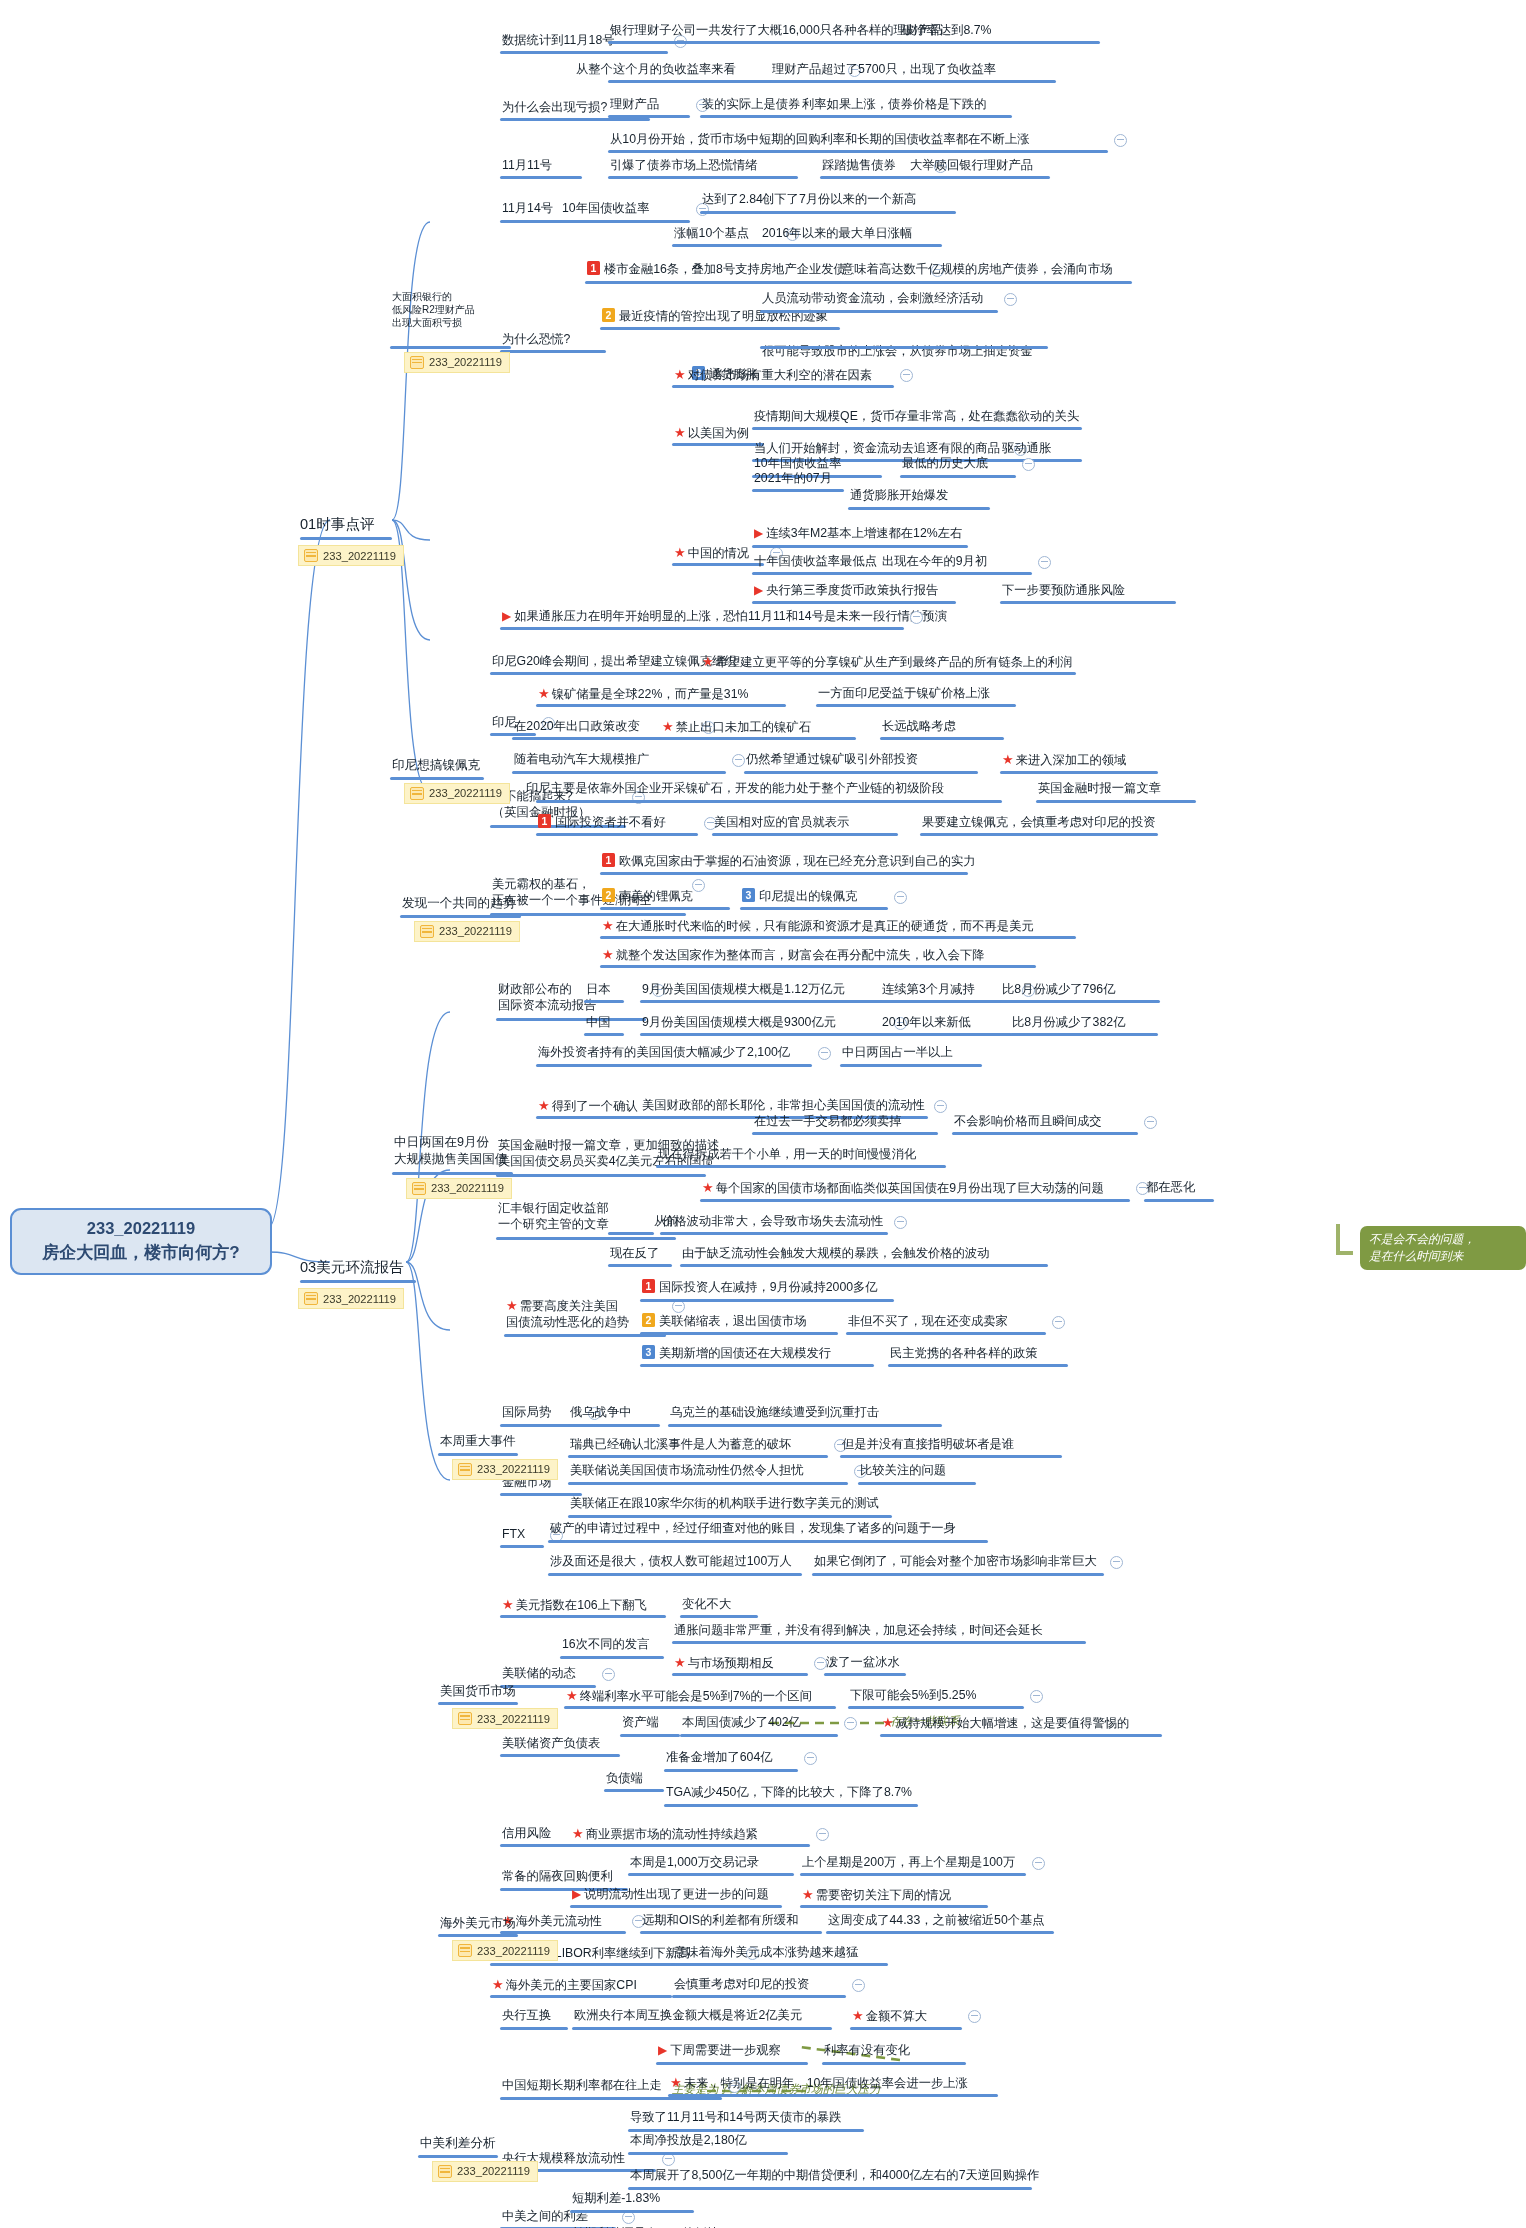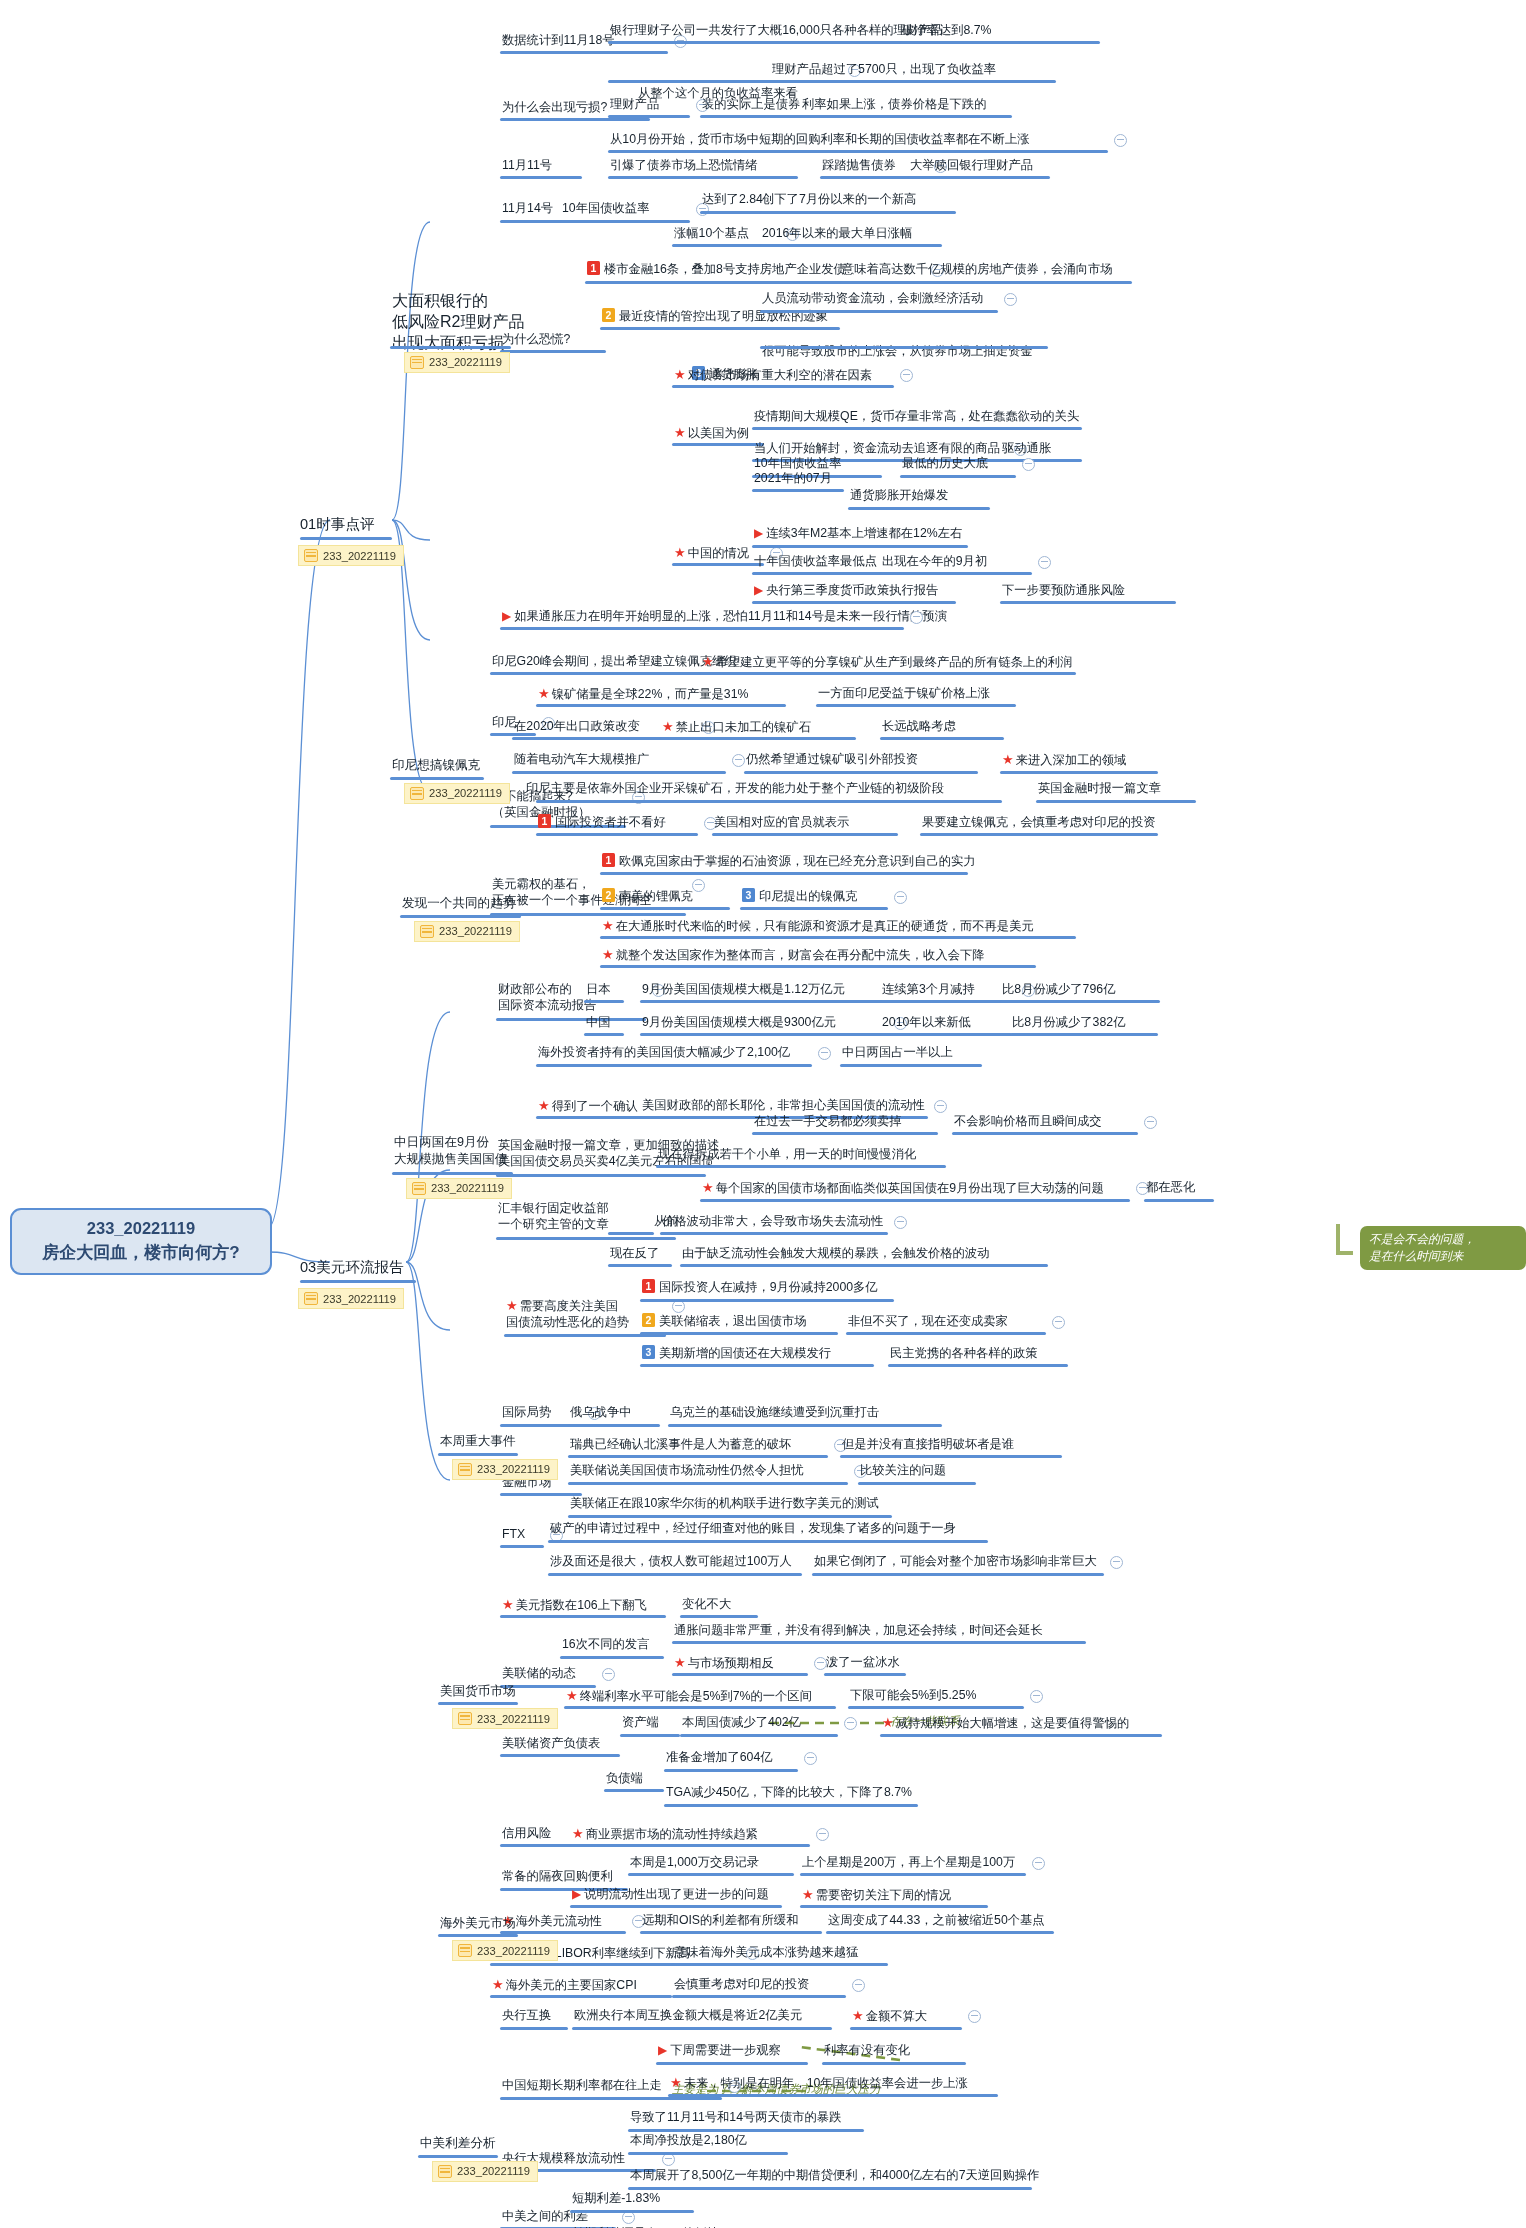--- a/index.html
+++ b/index.html
@@ -108,21 +108,21 @@
     <div class="ul" style="left: 500px; top: 51.411px; width: 168px;"></div>
     <div class="tog" style="left: 674px; top: 34.911px;"></div>
     <div class="node" style="left: 608px; top: 21.7575px;">
       <span class="txt"><span>银行理财子公司一共发行了大概16,000只各种各样的理财产品</span></span>
     </div>
     <div class="ul" style="left: 608px; top: 41.2575px; width: 492px;"></div>
     <div class="node" style="left: 900px; top: 21.7575px;">
       <span class="txt"><span>破净率达到8.7%</span></span>
     </div>
     <div class="ul" style="left: 900px; top: 41.2575px; width: 120px;"></div>
-    <div class="node" style="left: 636px; top: 60.921px; margin-top: 24px;">
+    <div class="node" style="left: 574px; top: 60.921px;">
       <span class="txt"><span>从整个这个月的负收益率来看</span></span>
     </div>
     <div class="ul" style="left: 608px; top: 80.421px; width: 234px;"></div>
     <div class="tog" style="left: 848px; top: 63.921px;"></div>
     <div class="node" style="left: 770px; top: 60.921px;">
       <span class="txt"><span>理财产品超过了5700只，出现了负收益率</span></span>
     </div>
     <div class="ul" style="left: 770px; top: 80.421px; width: 286px;"></div>
     <div class="node" style="left: 500px; top: 98.634px;">
       <span class="txt"><span>为什么会出现亏损?</span></span>
@@ -763,21 +763,21 @@
     <div class="tag" style="left: 298px; top: 545px;">
       <span class="ic"></span>
       <span>233_20221119</span>
     </div>
     <div class="branch" style="left: 300px; top: 1258px;">03美元环流报告</div>
     <div class="ul" style="left: 300px; top: 1280px; width: 116px;"></div>
     <div class="tag" style="left: 298px; top: 1288px;">
       <span class="ic"></span>
       <span>233_20221119</span>
     </div>
-    <div class="node multiline" style="left: 390px; top: 290.1px; font-size: 16px;"><span class="txt">大面积银行的
+    <div class="node multiline" style="left: 390px; top: 290.1px; font-size: 10px;"><span class="txt">大面积银行的
 低风险R2理财产品
 出现大面积亏损</span></div>
     <div class="ul" style="left: 390px; top: 345.5px; width: 120.6px;"></div>
     <div class="tag" style="left: 404px; top: 351.5px;">
       <span class="ic"></span>
       <span>233_20221119</span>
     </div>
     <div class="node multiline" style="left: 390px; top: 757.161px; font-size: 12.6px;"><span class="txt">印尼想搞镍佩克</span></div>
     <div class="ul" style="left: 390px; top: 776.961px; width: 93.8px;"></div>
     <div class="tag" style="left: 404px; top: 782.961px;">

